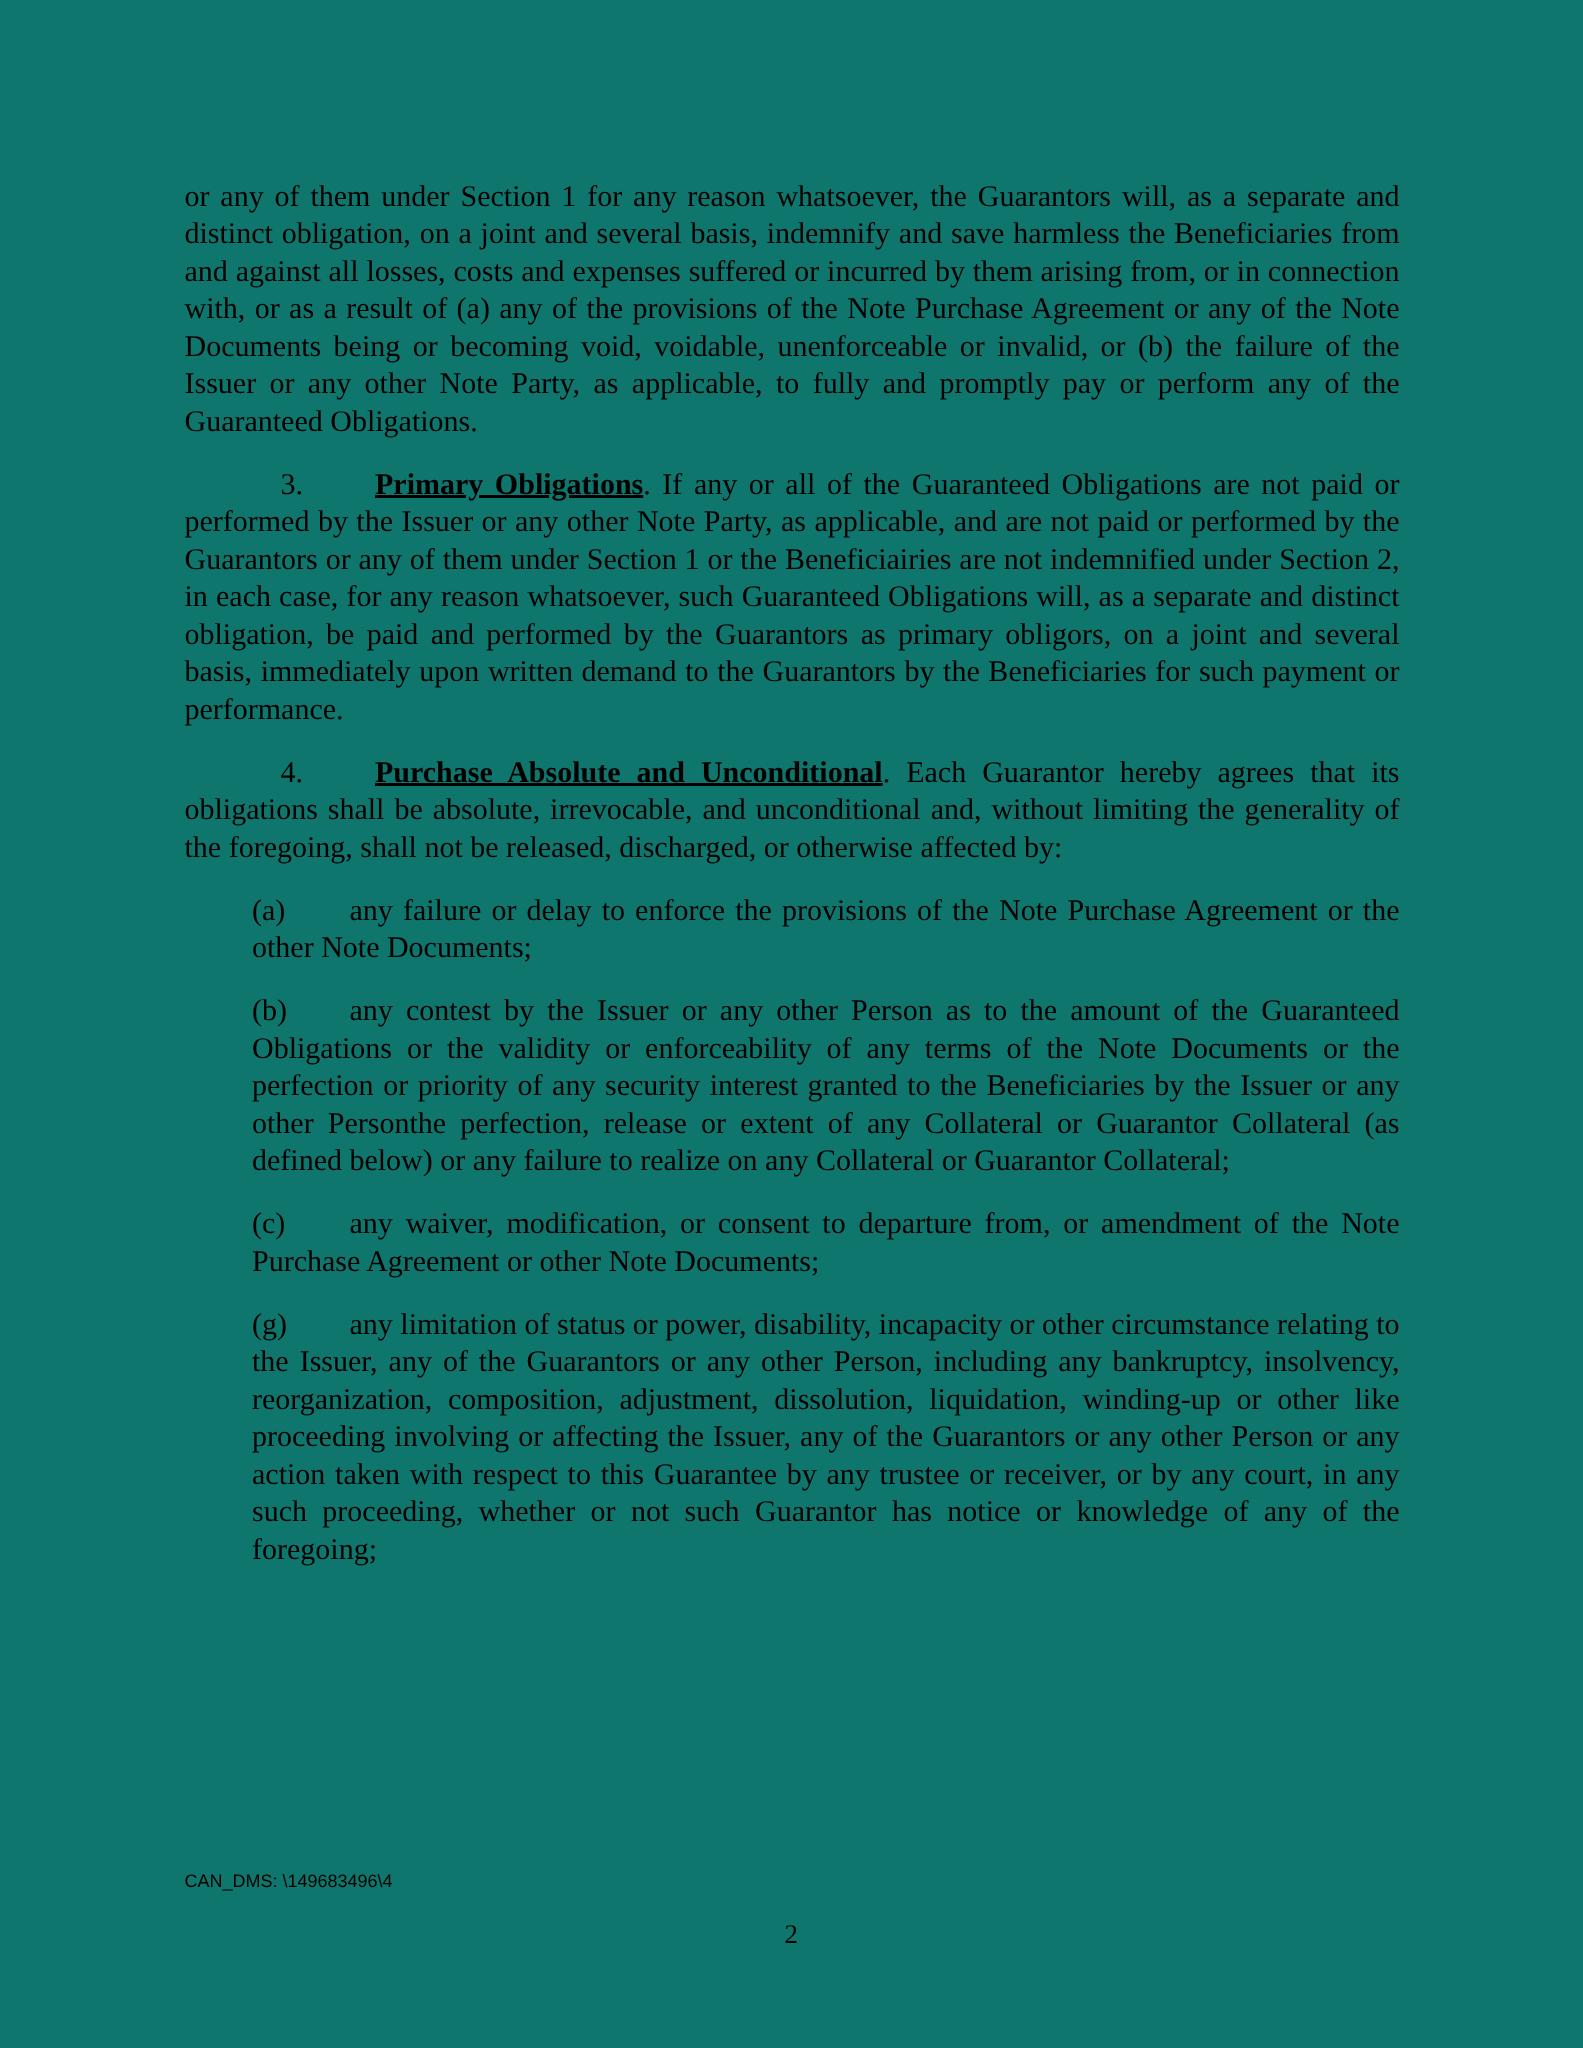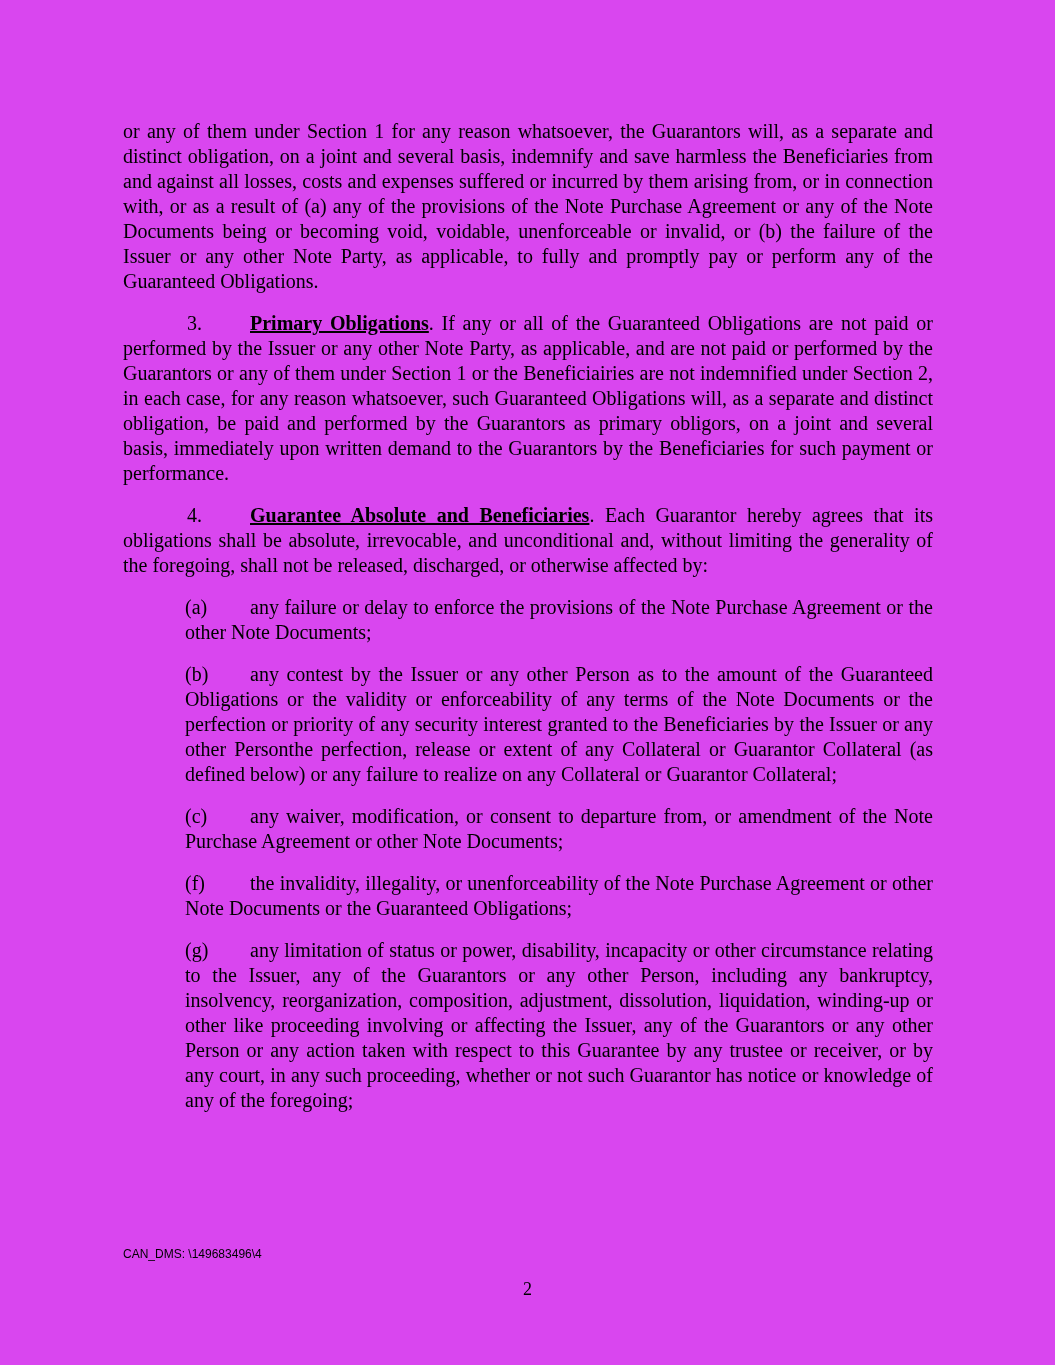--- a/index.html
+++ b/index.html
@@ -8,41 +8,41 @@
     width: 1055px;
     height: 1365px;
     position: relative;
     font-family: "Liberation Serif", serif;
     color: #000000;
     overflow: hidden;
   }
   .page {
     position: absolute;
     inset: 0;
-    background: #d946ef;
+    background: #0f766e;
   }
   .content {
     position: absolute;
     top: 119px;
     left: 123px;
     width: 810px;
     font-size: 20px;
     line-height: 25px;
     text-align: justify;
   }
   .para { margin-bottom: 17px; }
   .para.numbered { text-indent: 64px; }
   .num {
     display: inline-block;
     width: 63px;
     text-indent: 0;
   }
   .heading-u { text-decoration: underline; font-weight: bold; }
   .item {
-    margin-left: 62px;
+    margin-left: 45px;
     margin-bottom: 17px;
     text-align: justify;
   }
   .item .label {
     display: inline-block;
     width: 65px;
     text-indent: 0;
   }
   .footer-id {
     position: absolute;
@@ -66,31 +66,30 @@
 </head>
 <body>
 
 <div class="page">
   <div class="content">
 
     <p class="para">or any of them under Section 1 for any reason whatsoever, the Guarantors will, as a separate and distinct obligation, on a joint and several basis, indemnify and save harmless the Beneficiaries from and against all losses, costs and expenses suffered or incurred by them arising from, or in connection with, or as a result of (a) any of the provisions of the Note Purchase Agreement or any of the Note Documents being or becoming void, voidable, unenforceable or invalid, or (b) the failure of the Issuer or any other Note Party, as applicable, to fully and promptly pay or perform any of the Guaranteed Obligations.</p>
 
     <p class="para numbered"><span class="num">3.</span><span class="heading-u">Primary Obligations</span><span>. If any or all of the Guaranteed Obligations are not paid or performed by the Issuer or any other Note Party, as applicable,  and are not paid or performed by the Guarantors or any of them under Section 1 or the Beneficiairies are not indemnified under Section 2, in each case, for any reason whatsoever, such Guaranteed Obligations will, as a separate and distinct obligation, be paid and performed by the Guarantors as primary obligors, on a joint and several basis, immediately upon written demand to the Guarantors by the Beneficiaries for such payment or performance.</span></p>
 
-    <p class="para numbered"><span class="num">4.</span><span class="heading-u">Guarantee Absolute and Beneficiaries</span><span>.  Each Guarantor hereby agrees that its obligations shall be absolute, irrevocable, and unconditional and, without limiting the generality of the foregoing, shall not be released, discharged, or otherwise affected by:</span></p>
+    <p class="para numbered"><span class="num">4.</span><span class="heading-u">Purchase Absolute and Unconditional</span><span>.  Each Guarantor hereby agrees that its obligations shall be absolute, irrevocable, and unconditional and, without limiting the generality of the foregoing, shall not be released, discharged, or otherwise affected by:</span></p>
 
     <p class="item"><span class="label">(a)</span><span>any failure or delay to enforce the provisions of the Note Purchase Agreement or the other Note Documents;</span></p>
 
     <p class="item"><span class="label">(b)</span><span>any contest by the Issuer or any other Person as to the amount of the Guaranteed Obligations or the validity or enforceability of any terms of the Note Documents or the perfection or priority of any security interest granted to the Beneficiaries by the Issuer or any other Personthe perfection, release or extent of any Collateral or Guarantor Collateral (as defined below) or any failure to realize on any Collateral or Guarantor Collateral;</span></p>
 
     <p class="item"><span class="label">(c)</span><span>any waiver, modification, or consent to departure from, or amendment of the Note Purchase Agreement or other Note Documents;</span></p>
 
 
 
-    <p class="item"><span class="label">(f)</span><span>the invalidity, illegality, or unenforceability of the Note Purchase Agreement or other Note Documents or the Guaranteed Obligations;</span></p>
 
     <p class="item"><span class="label">(g)</span><span>any limitation of status or power, disability, incapacity or other circumstance relating to the Issuer, any of the Guarantors or any other Person, including any bankruptcy, insolvency, reorganization, composition, adjustment, dissolution, liquidation, winding-up or other like proceeding involving or affecting the Issuer, any of the Guarantors or any other Person or any action taken with respect to this Guarantee by any trustee or receiver, or by any court, in any such proceeding, whether or not such Guarantor has notice or knowledge of any of the foregoing;</span></p>
 
   </div>
 
   <div class="footer-id">CAN_DMS: \149683496\4</div>
 
   <div class="page-num">2</div>
 </div>
 

